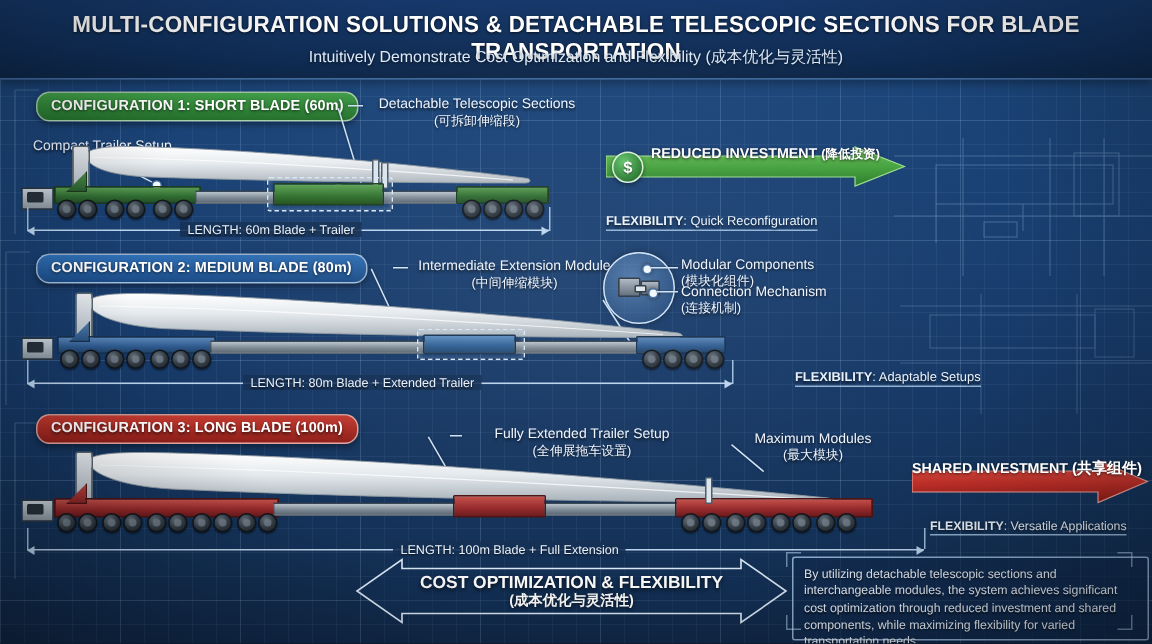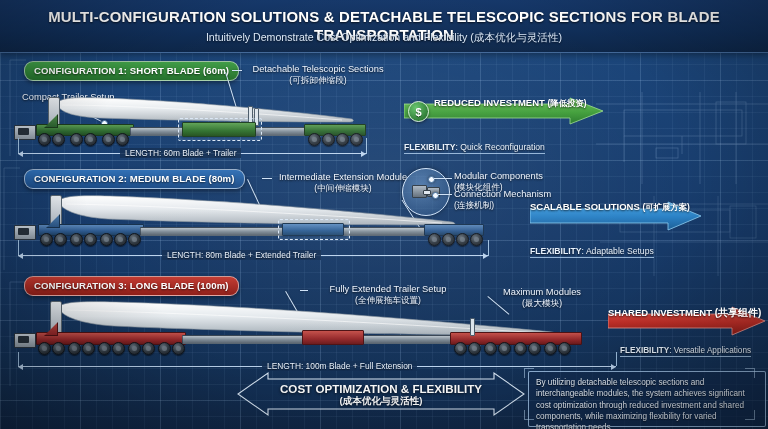--- a/index.html
+++ b/index.html
@@ -339,36 +339,20 @@
       <div class="wheel" style="left:442px;top:43px"></div>
         <div class="wheel" style="left:456px;top:43px"></div>
     </div>
   </div>
 
   <div class="tick" style="left:18px;top:240px;height:16px"></div>
   <div class="tick" style="left:488px;top:240px;height:16px"></div>
   <div class="dim" style="left:18px;top:255px;width:470px"></div>
   <div class="dimlabel" style="left:162px;top:250px">LENGTH: 80m Blade + Extended Trailer</div>
 
-  <div class="benefit" style="left:530px;top:200px">
-    <svg style="position:absolute;left:0;top:0;width:172px;height:32px" viewBox="0 0 172 32">
-      <defs>
-          <linearGradient id="ba" x1="0" y1="0" x2="0" y2="1">
-        <stop offset="0%" stop-color="#4aa8e8"></stop>
-            <stop offset="55%" stop-color="#2a80c4"></stop>
-        <stop offset="100%" stop-color="#1d5f96"></stop>
-          </linearGradient>
-        </defs>
-      <path d="M0 9 L138 9 L138 2 L171 16 L138 30 L138 23 L0 23 Z" fill="url(#ba)" stroke="#8fd0f5" stroke-width="0.8"></path>
-    </svg>
-    <div class="benefit-text" style="margin-left:0px;width:138px;padding-top:2px">
-      <span>SCALABLE SOLUTIONS</span>
-      <span style="font-size:8.4px">(可扩展方案)</span>
-    </div>
-  </div>
 
   <div class="flexline" style="left:530px;top:246px">
     <b>FLEXIBILITY</b><span>: </span><span>Adaptable Setups</span>
   </div>
 
   <div class="badge red" style="left:24px;top:276px">CONFIGURATION 3: LONG BLADE (100m)</div>
 
   <div class="callout ctr" style="left:308px;top:284px;width:160px">
     <span>Fully Extended Trailer Setup</span>
     <span class="cn">(全伸展拖车设置)</span>

